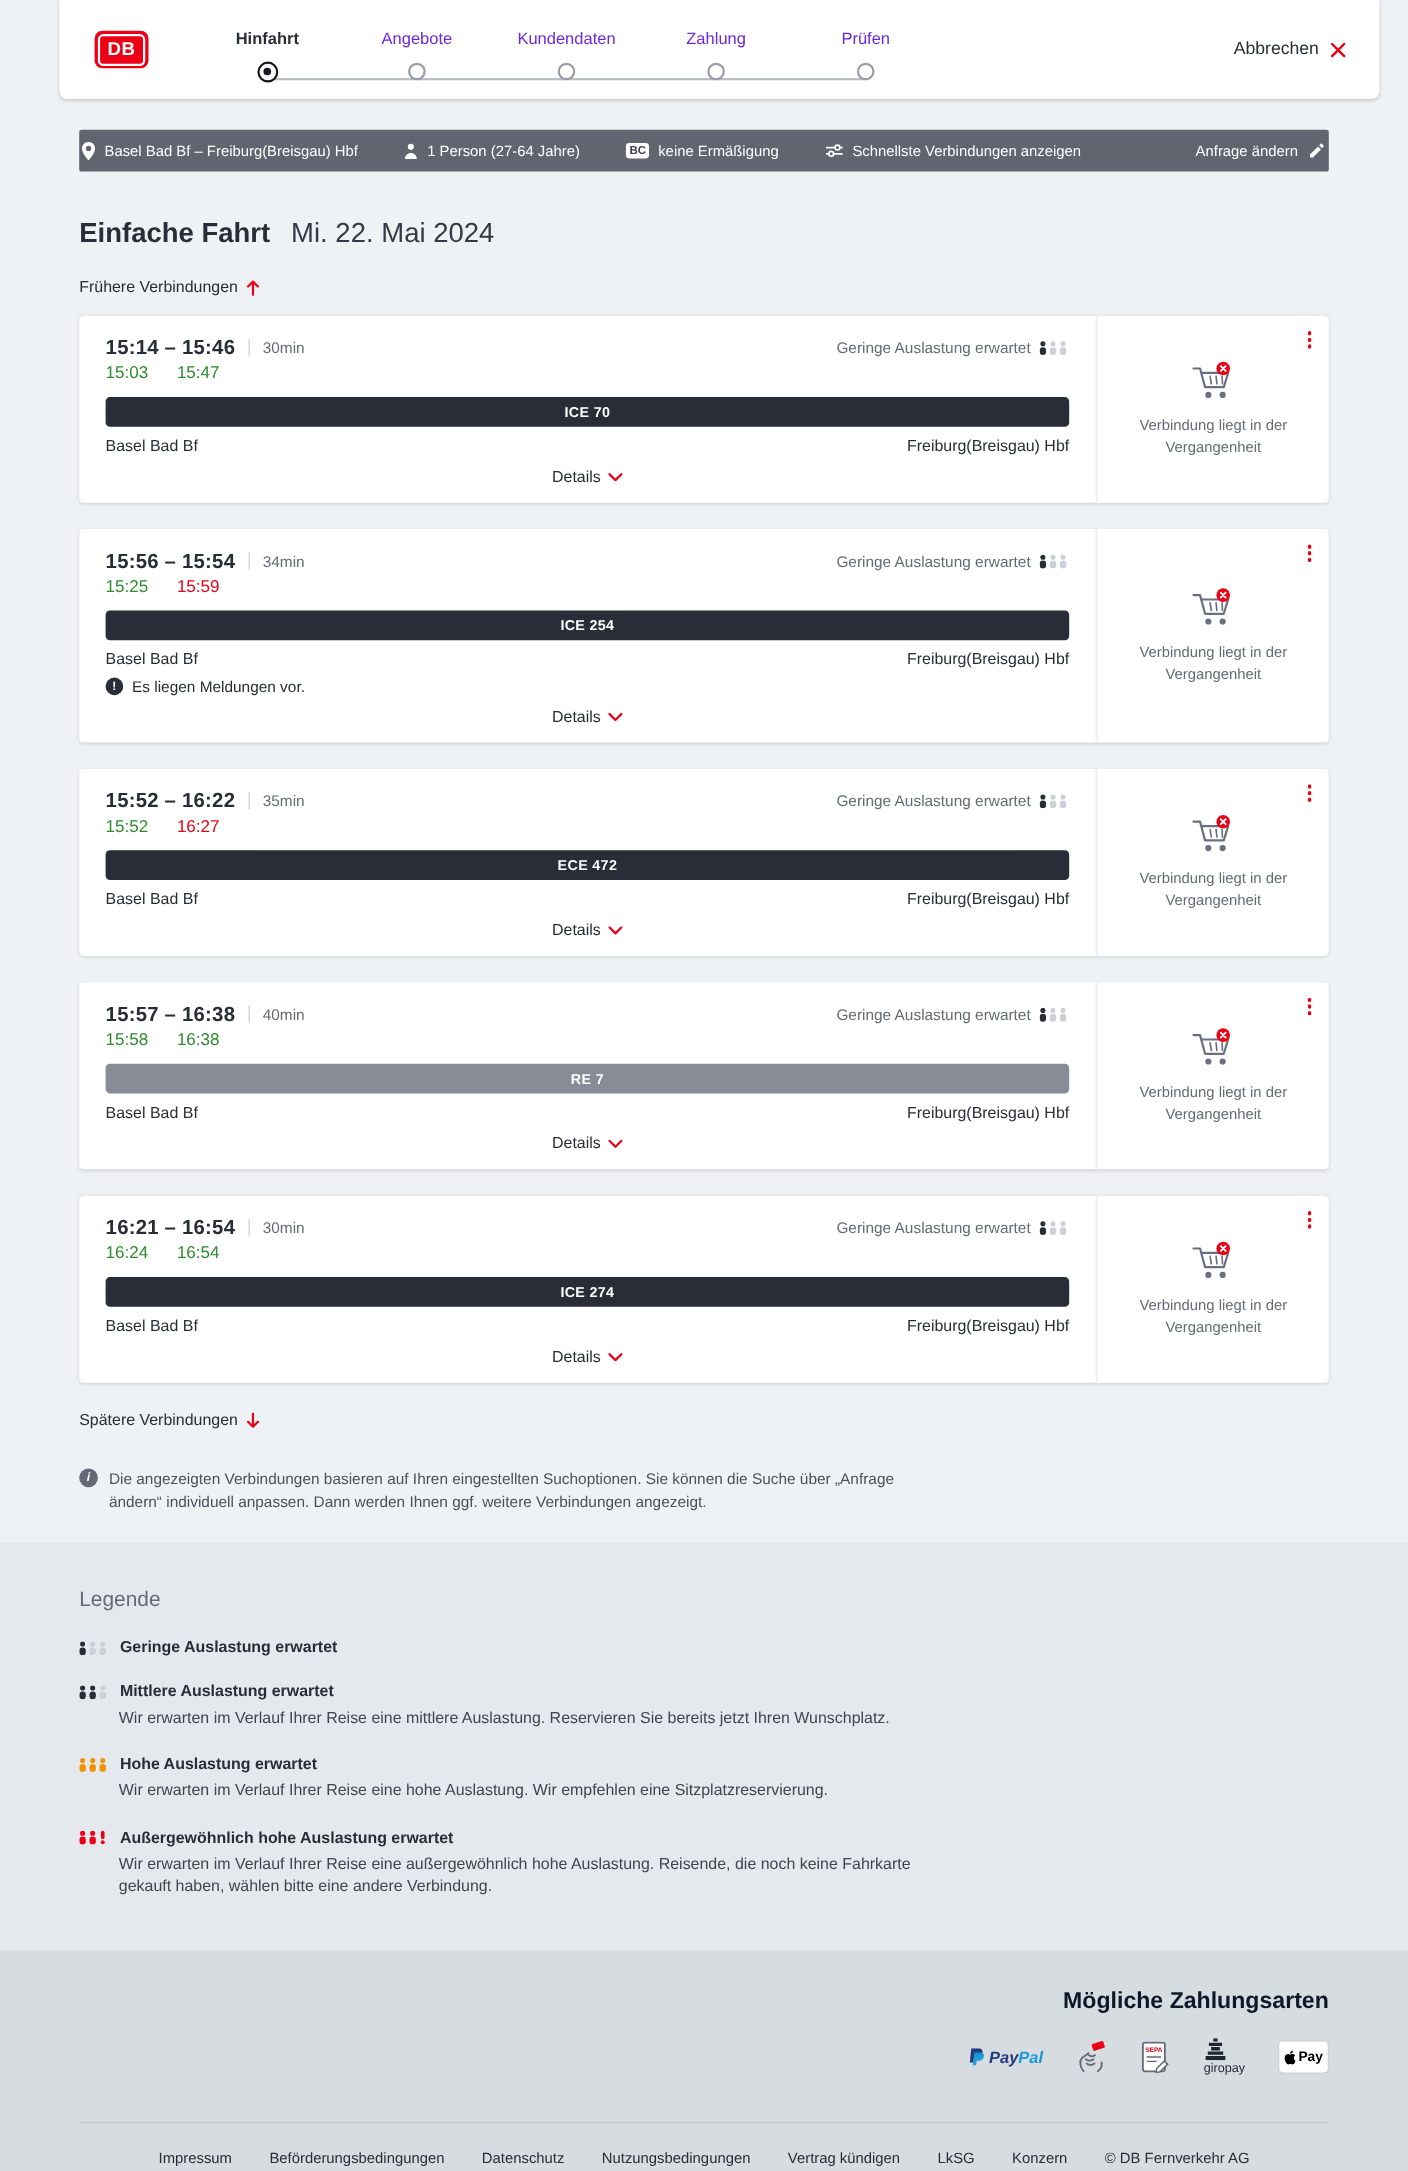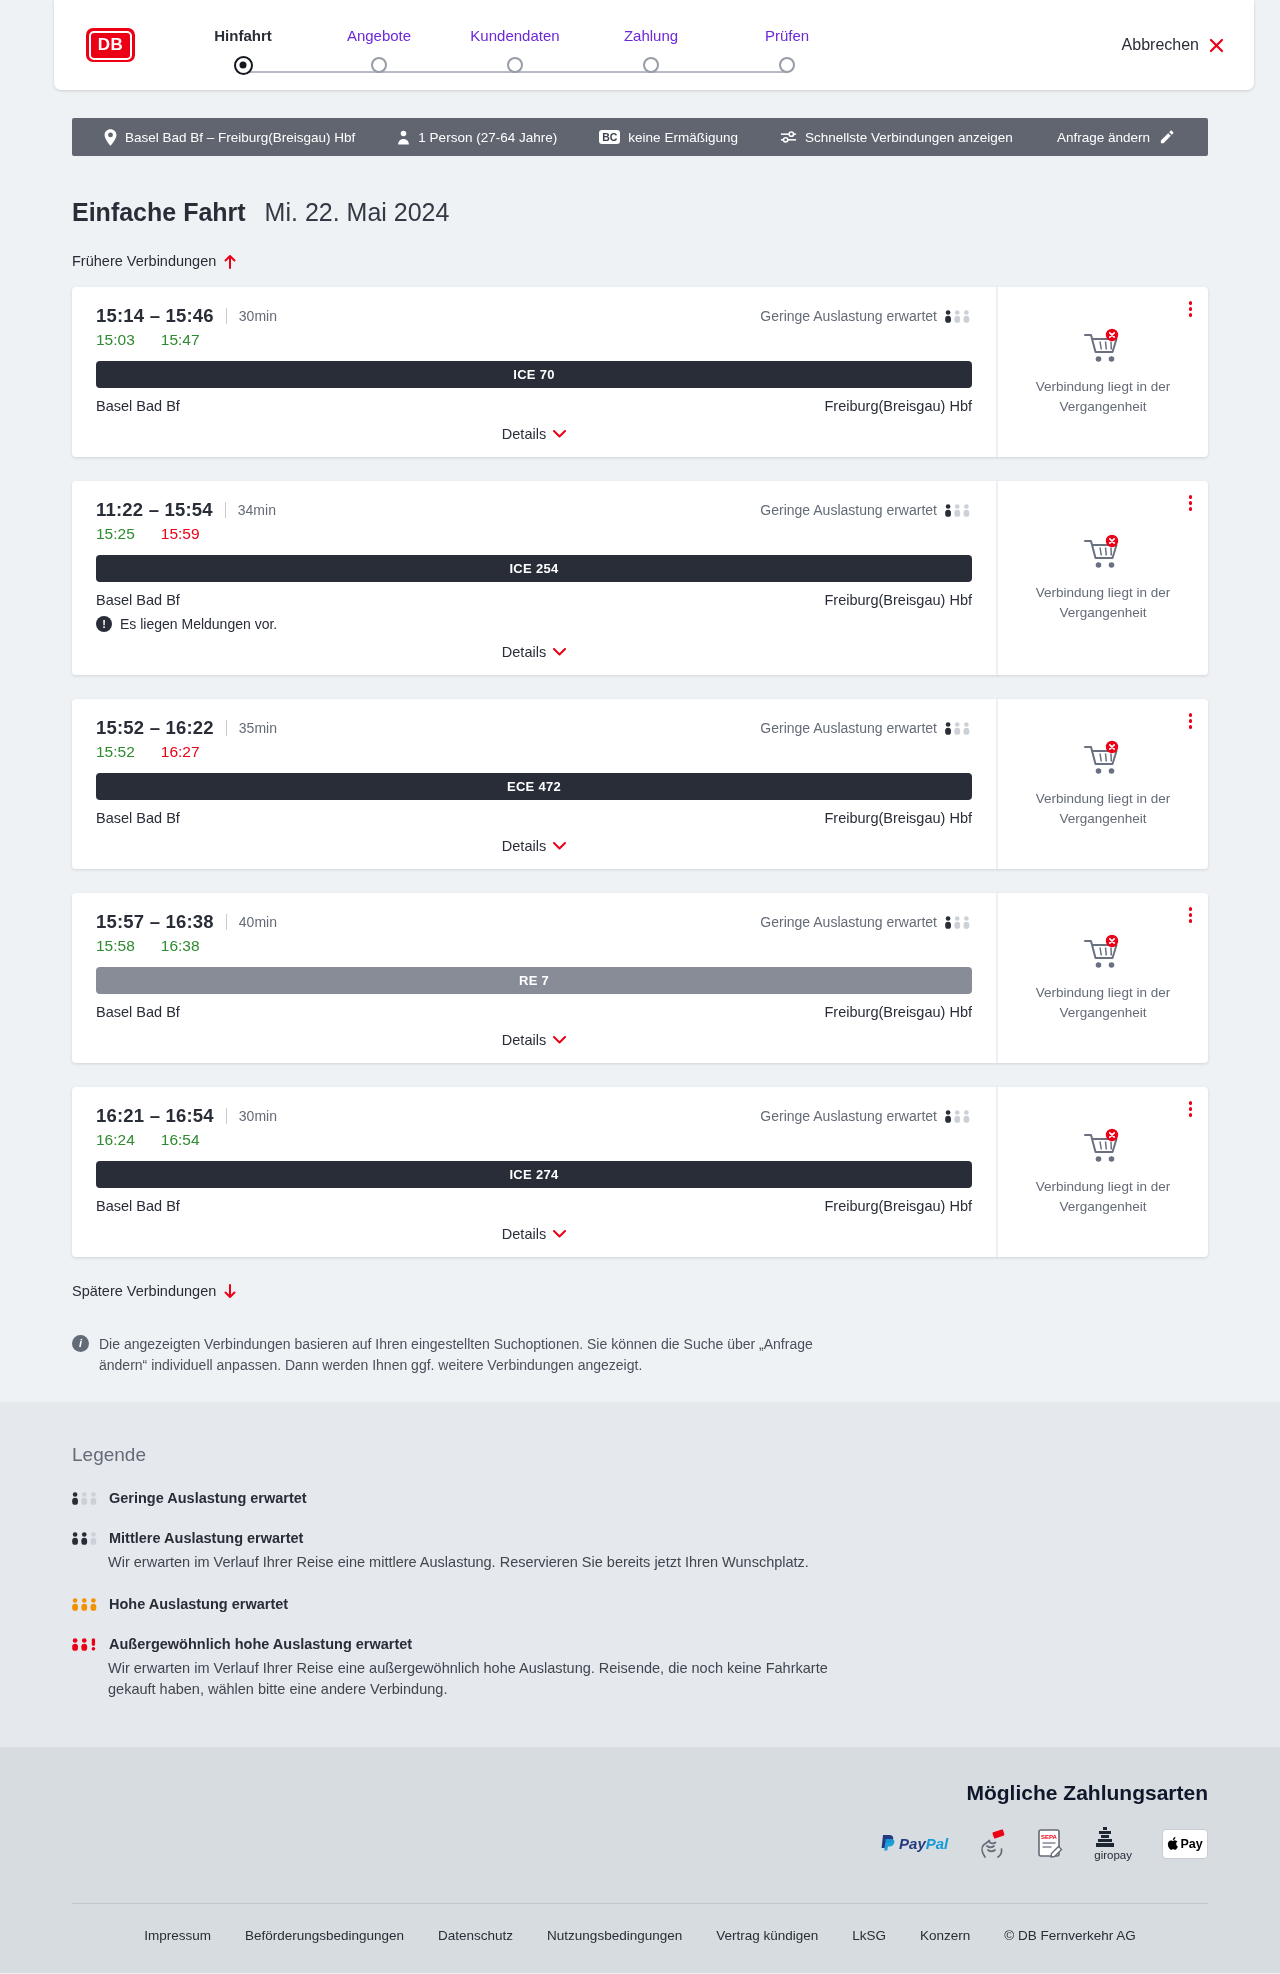--- a/index.html
+++ b/index.html
@@ -21,21 +21,21 @@
   .dot-holder{height:20px;margin-top:11px;display:flex;align-items:center;}
   .dot{width:12px;height:12px;border:2px solid #979ca6;border-radius:50%;background:#fff;}
   .step.active .dot{width:15px;height:15px;border:2.5px solid #15181f;position:relative;}
   .step.active .dot::after{content:'';position:absolute;left:50%;top:50%;transform:translate(-50%,-50%);
     width:7px;height:7px;background:#15181f;border-radius:50%;}
   .cancel-btn{margin-left:auto;margin-right:30px;display:flex;align-items:center;gap:10px;
     font-size:16px;color:#282d37;cursor:pointer;}
 
   
   .summary-bar{width:1136px;margin:28px 0 0 72px;height:38px;background:#60656f;border-radius:2px;
-    display:flex;align-items:center;padding:0 32px;box-sizing:border-box;color:#fff;font-size:13.5px;}
+    display:flex;align-items:center;padding:0 2px;box-sizing:border-box;color:#fff;font-size:13.5px;}
   .sum-item{display:flex;align-items:center;gap:8px;margin-right:42px;white-space:nowrap;}
   .sum-edit{margin-left:auto;margin-right:2px;display:flex;align-items:center;gap:9px;cursor:pointer;}
   .bc-badge{background:#fff;color:#3c434e;font-weight:700;font-size:10.5px;border-radius:3px;
     padding:2px 3px;line-height:1;}
 
   
   .page-title{margin:42px 0 0 72px;font-size:25px;}
   .title-main{font-weight:700;color:#282d37;}
   .title-date{font-weight:400;color:#333a45;margin-left:12px;}
   .link-row{margin:26px 0 18px 72px;display:inline-flex;align-items:center;gap:8px;
@@ -287,21 +287,21 @@
         <circle cx="32" cy="8" r="6.2" fill="#ec0016"></circle>
         <path d="M29.8 5.8l4.4 4.4M34.2 5.8l-4.4 4.4" stroke="#fff" stroke-width="1.7" stroke-linecap="round"></path>
       </svg>
       <div class="past-label">Verbindung liegt in der Vergangenheit</div>
     </div>
   </div>
 
   <div class="card">
     <div class="card-main">
       <div class="row-top">
-        <span class="planned">11:22 – 15:54</span>
+        <span class="planned">15:56 – 15:54</span>
         <span class="vsep"></span>
         <span class="duration">34min</span>
         <span class="occ-wrap">
           <span>Geringe Auslastung erwartet</span>
           <svg class="occ lvl-1" width="27" height="13" viewBox="0 0 28 13">
             <g class="p p1">
                   <circle cx="3.2" cy="2.4" r="2.4"></circle>
                   <rect x="0.2" y="5.6" width="6" height="7.4" rx="3"></rect>
                 </g>
             <g class="p p2" transform="translate(9.5,0)">
@@ -671,20 +671,21 @@
                 <circle cx="3.2" cy="2.4" r="2.4"></circle>
                 <rect x="0.2" y="5.6" width="6" height="7.4" rx="3"></rect>
               </g>
         <g class="bang">
                 <rect x="20.5" y="0" width="3.4" height="8" rx="1.7"></rect>
                 <circle cx="22.2" cy="11" r="1.9"></circle>
               </g>
       </svg>
       <span>Hohe Auslastung erwartet</span>
     </div>
+    <div class="legend-desc">Wir erwarten im Verlauf Ihrer Reise eine hohe Auslastung. Wir empfehlen eine Sitzplatzreservierung.</div>
   </div>
 
   <div class="legend-item">
     <div class="legend-head">
       <svg class="occ lvl-4" width="27" height="13" viewBox="0 0 28 13">
         <g class="p p1">
                 <circle cx="3.2" cy="2.4" r="2.4"></circle>
                 <rect x="0.2" y="5.6" width="6" height="7.4" rx="3"></rect>
               </g>
         <g class="p p2" transform="translate(9.5,0)">

